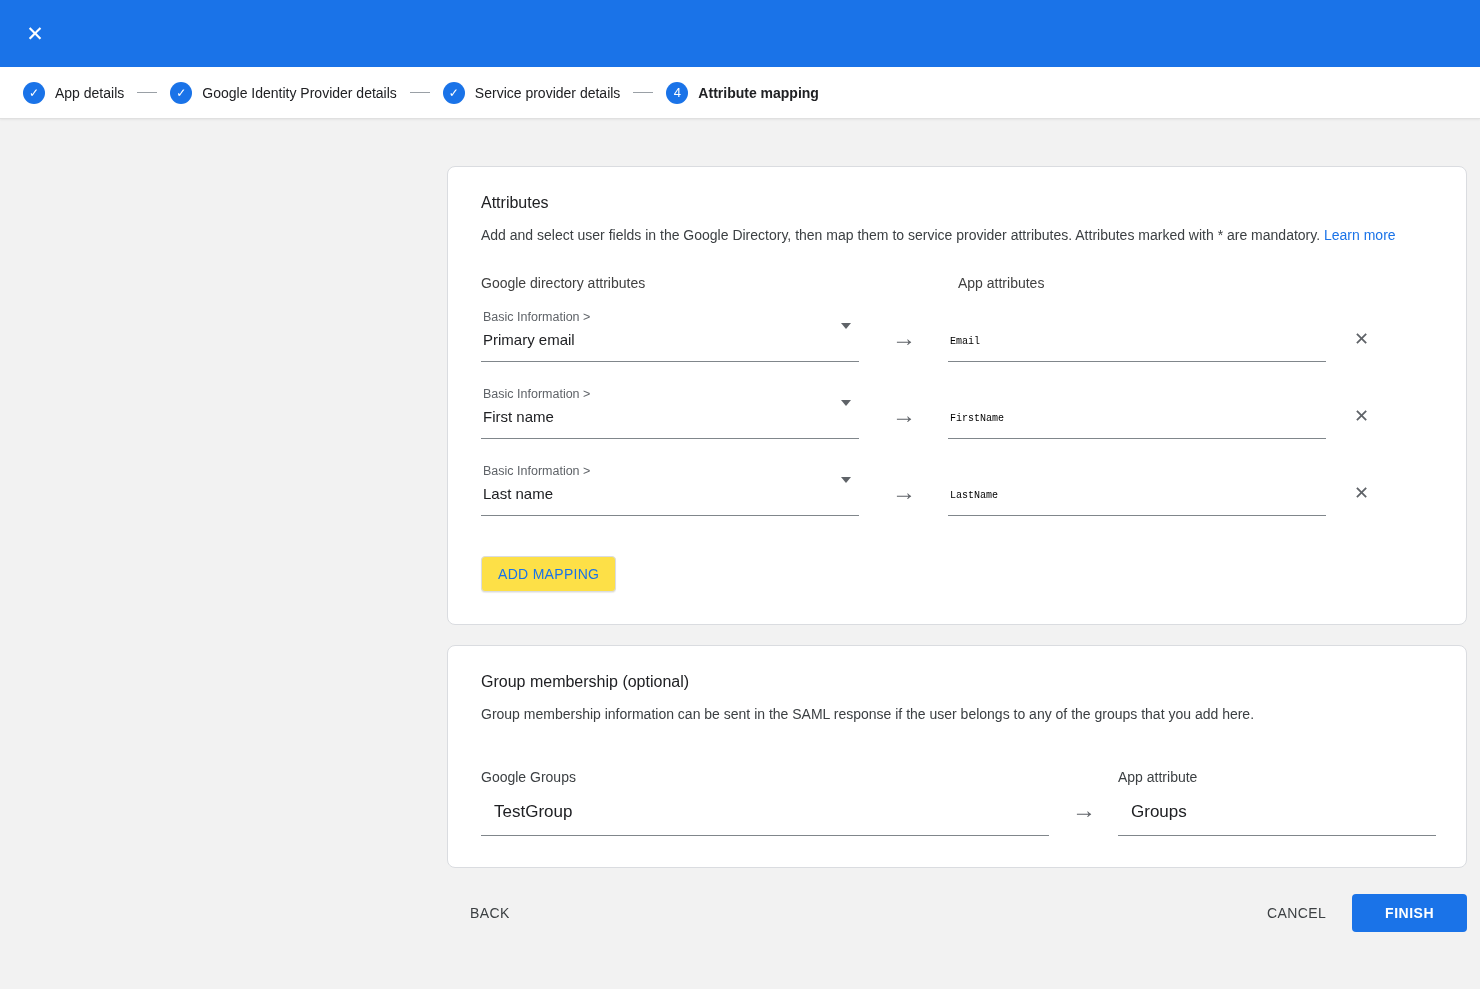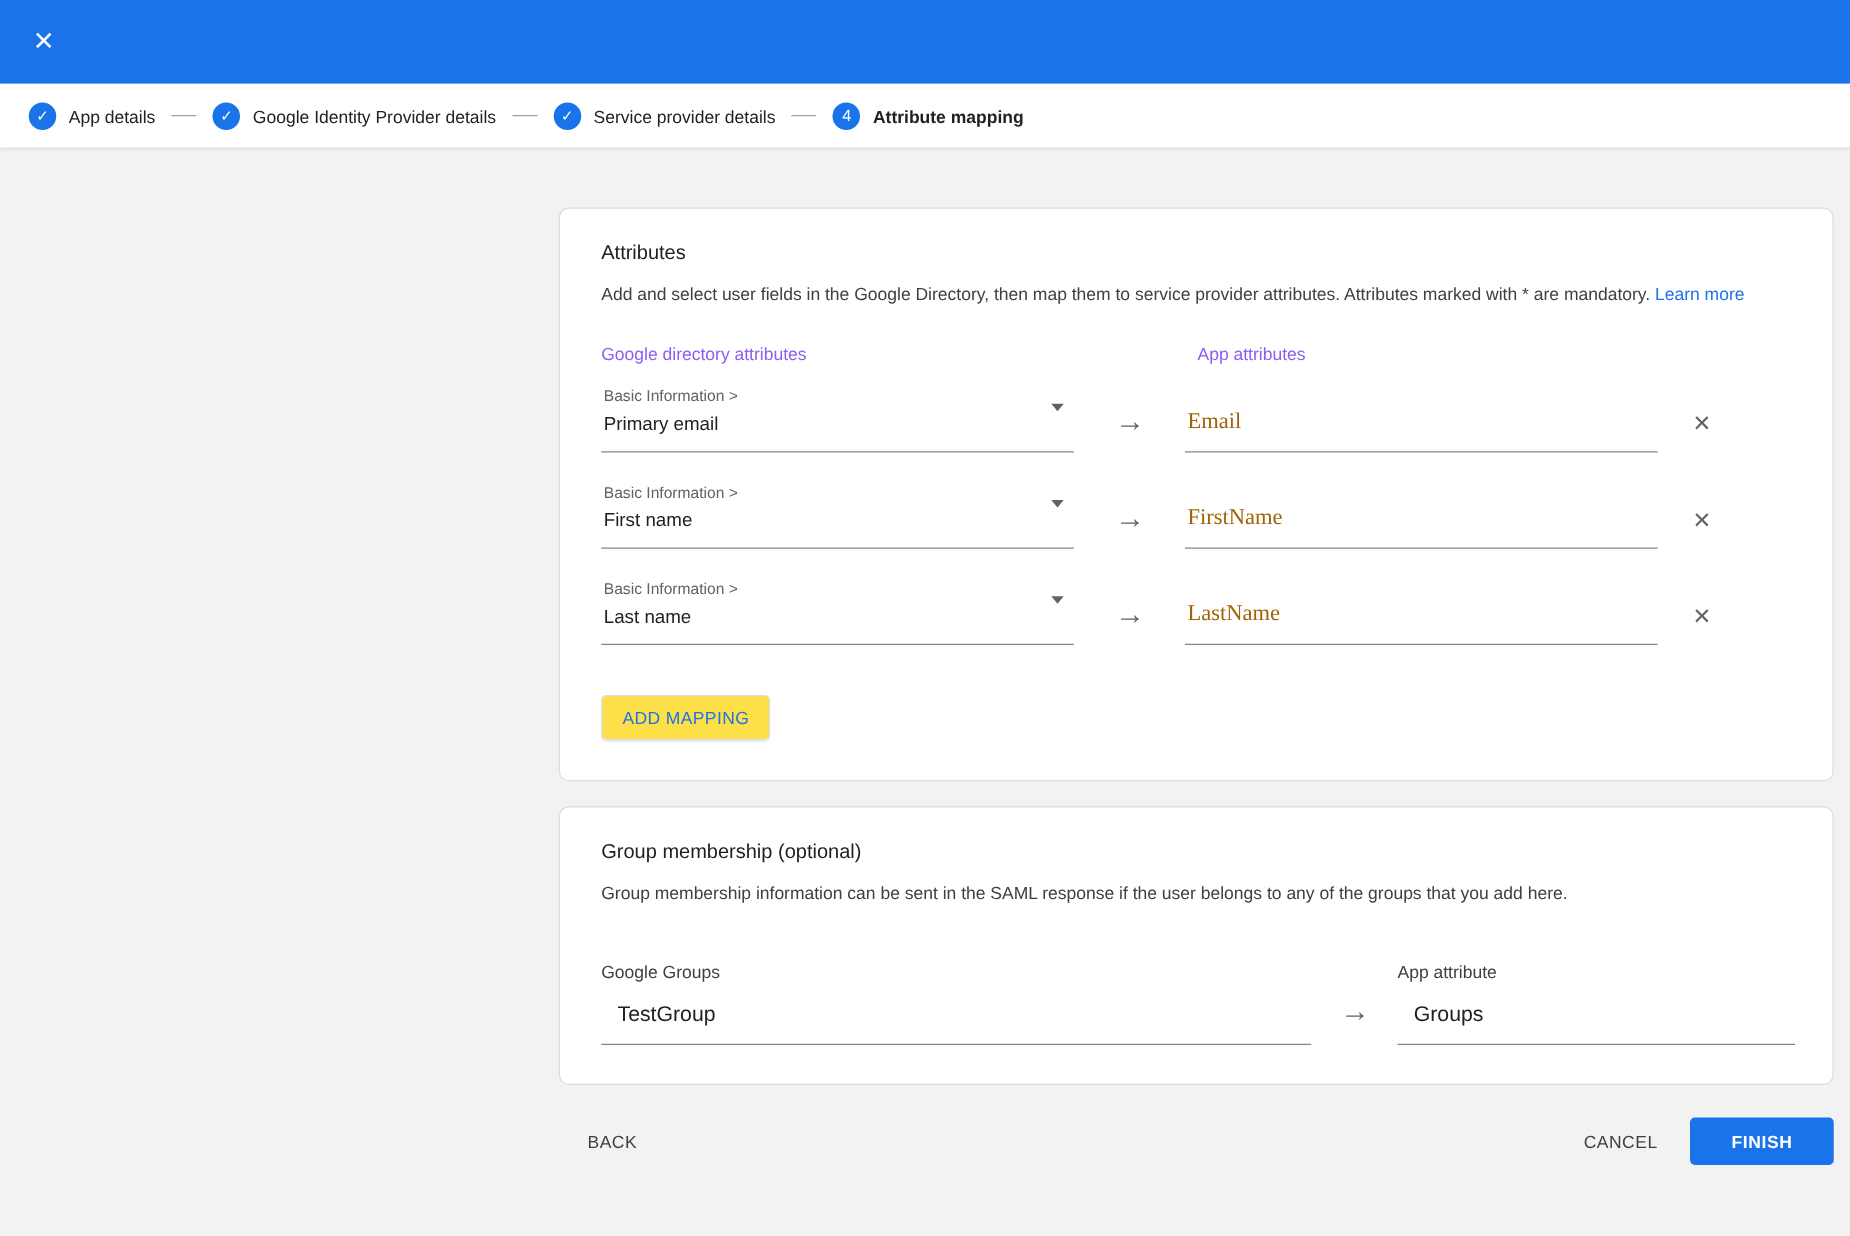--- a/index.html
+++ b/index.html
@@ -76,21 +76,21 @@
     border: 1px solid #dadce0;
     border-radius: 8px;
     padding: 27px 32px 32px 33px;
   }
   .card-title { font-size: 16px; font-weight: 500; color: #202124; }
   .card-desc { font-size: 14px; color: #3c4043; margin-top: 13px; line-height: 1.45; }
   .link { color: #1a73e8; text-decoration: none; cursor: pointer; }
 
   
   .col-headers { display: flex; margin-top: 30px; }
-  .col-header { font-size: 14px; font-weight: 500; color: #8b5cf6; }
+  .col-header { font-size: 14px; font-weight: 500; color: #404040; }
   .col-header.left { width: 477px; }
 
   
   .mapping-rows { margin-top: 17px; }
   .mapping-row { display: flex; align-items: flex-end; margin-bottom: 23px; }
   .select-field {
     width: 378px;
     border-bottom: 1px solid #80868b;
     padding: 2px 0 12px 2px;
     position: relative;
@@ -112,23 +112,23 @@
     font-size: 24px;
     line-height: 1;
     margin: 0 32px 12px 33px;
     flex: none;
   }
   .attr-input {
     width: 378px;
     border: none;
     border-bottom: 1px solid #80868b;
     background: transparent;
-    font-family: Liberation Serif, serif;
-    font-size: 18px;
-    color: #a16207;
+    font-family: Liberation Mono, monospace;
+    font-size: 10px;
+    color: #000000;
     padding: 0 2px 14px 2px;
     outline: none;
   }
   .remove-icon {
     color: #5f6368;
     font-size: 18px;
     margin: 0 0 12px 28px;
     cursor: pointer;
     flex: none;
   }

